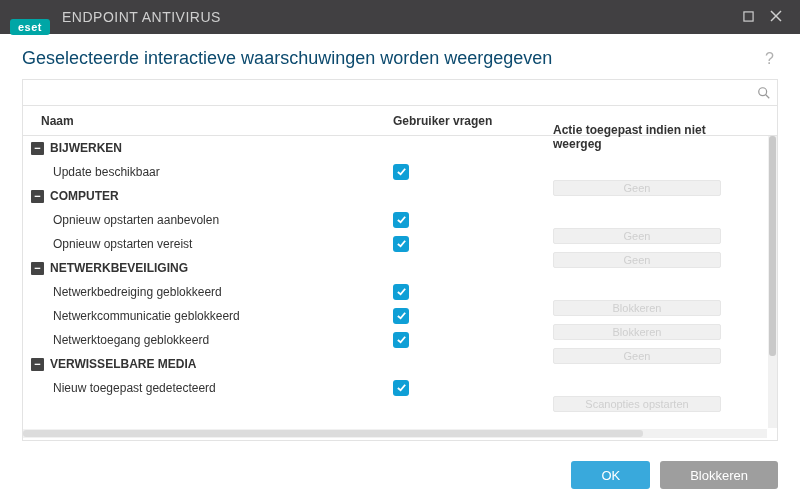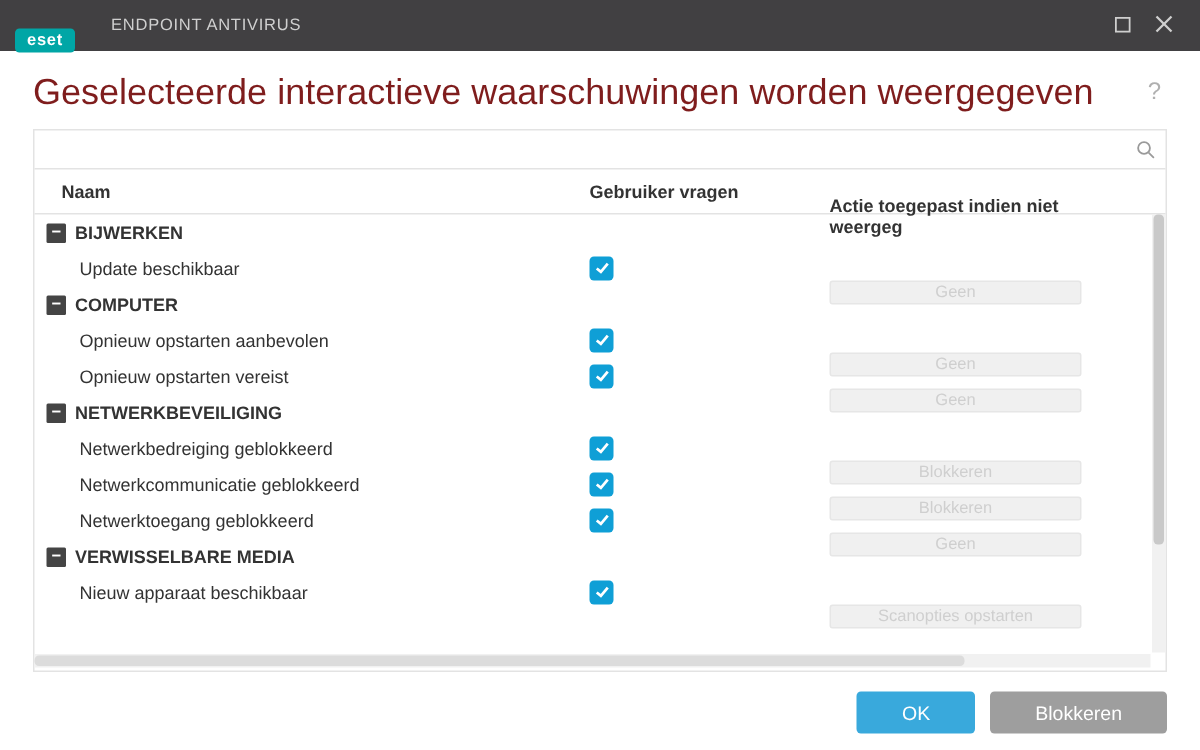--- a/index.html
+++ b/index.html
@@ -5,27 +5,27 @@
   * { box-sizing: border-box; margin: 0; padding: 0; font-family: "Segoe UI", Arial, sans-serif; }
   html, body { width: 800px; height: 500px; overflow: hidden; background: #fff; }
   .titlebar {
     height: 34px; background: #414042; color: #fff;
     display: flex; align-items: center; padding: 0 10px; font-size: 12px;
   }
   .brand-badge {
     background: #00a6a6; color: #fff; font-weight: bold; font-size: 11px;
     padding: 2px 8px; border-radius: 3px; letter-spacing: 0.5px; margin-top: 19px;
   }
-  .brand-text { margin-left: 24px; color: #cfcfcf; font-size: 11px; letter-spacing: 0.5px; font-weight: 300; }
+  .brand-text { margin-left: 12px; color: #cfcfcf; font-size: 14px; letter-spacing: 0.5px; font-weight: 300; }
   .title-spacer { flex: 1; }
   .win-btn { width: 28px; text-align: center; color: #cfcfcf; cursor: pointer; font-size: 14px; }
   .page-header {
     padding: 14px 22px 10px 22px; display: flex; align-items: center;
   }
-  .page-title { font-size: 24px; color: #7f1d1d; flex: 1; }
+  .page-title { font-size: 18px; color: #0c4a6e; flex: 1; }
   .help-q { color: #b0b0b0; font-size: 16px; cursor: pointer; padding: 0 4px; }
   .content {
     margin: 0 22px; border: 1px solid #e3e3e3; height: 362px; position: relative;
   }
   .search-row {
     height: 26px; border-bottom: 1px solid #e3e3e3; display: flex; align-items: center;
     padding: 0 6px 0 8px;
   }
   .search-input {
     flex: 1; border: none; outline: none; font-size: 12px; background: transparent;
@@ -214,21 +214,21 @@
       </div>
       <div class="group-row">
         <div class="col-name">
           <span class="collapse-badge">−</span>
           <span>VERWISSELBARE MEDIA</span>
         </div>
         <div class="col-ask"></div>
         <div class="col-action"></div>
       </div>
       <div class="item-row">
-        <div class="col-name">Nieuw apparaat beschikbaar</div>
+        <div class="col-name">Nieuw toegepast gedetecteerd</div>
         <div class="col-ask"><span class="chk">
             <svg viewBox="0 0 12 12">
               <polyline points="2,6.5 5,9 10,3" fill="none" stroke="#fff" stroke-width="2"></polyline>
             </svg>
           </span></div>
         <div class="col-action"><span class="action-pill">Scanopties opstarten</span></div>
       </div>
     </div>
 
   <div class="vscroll">

